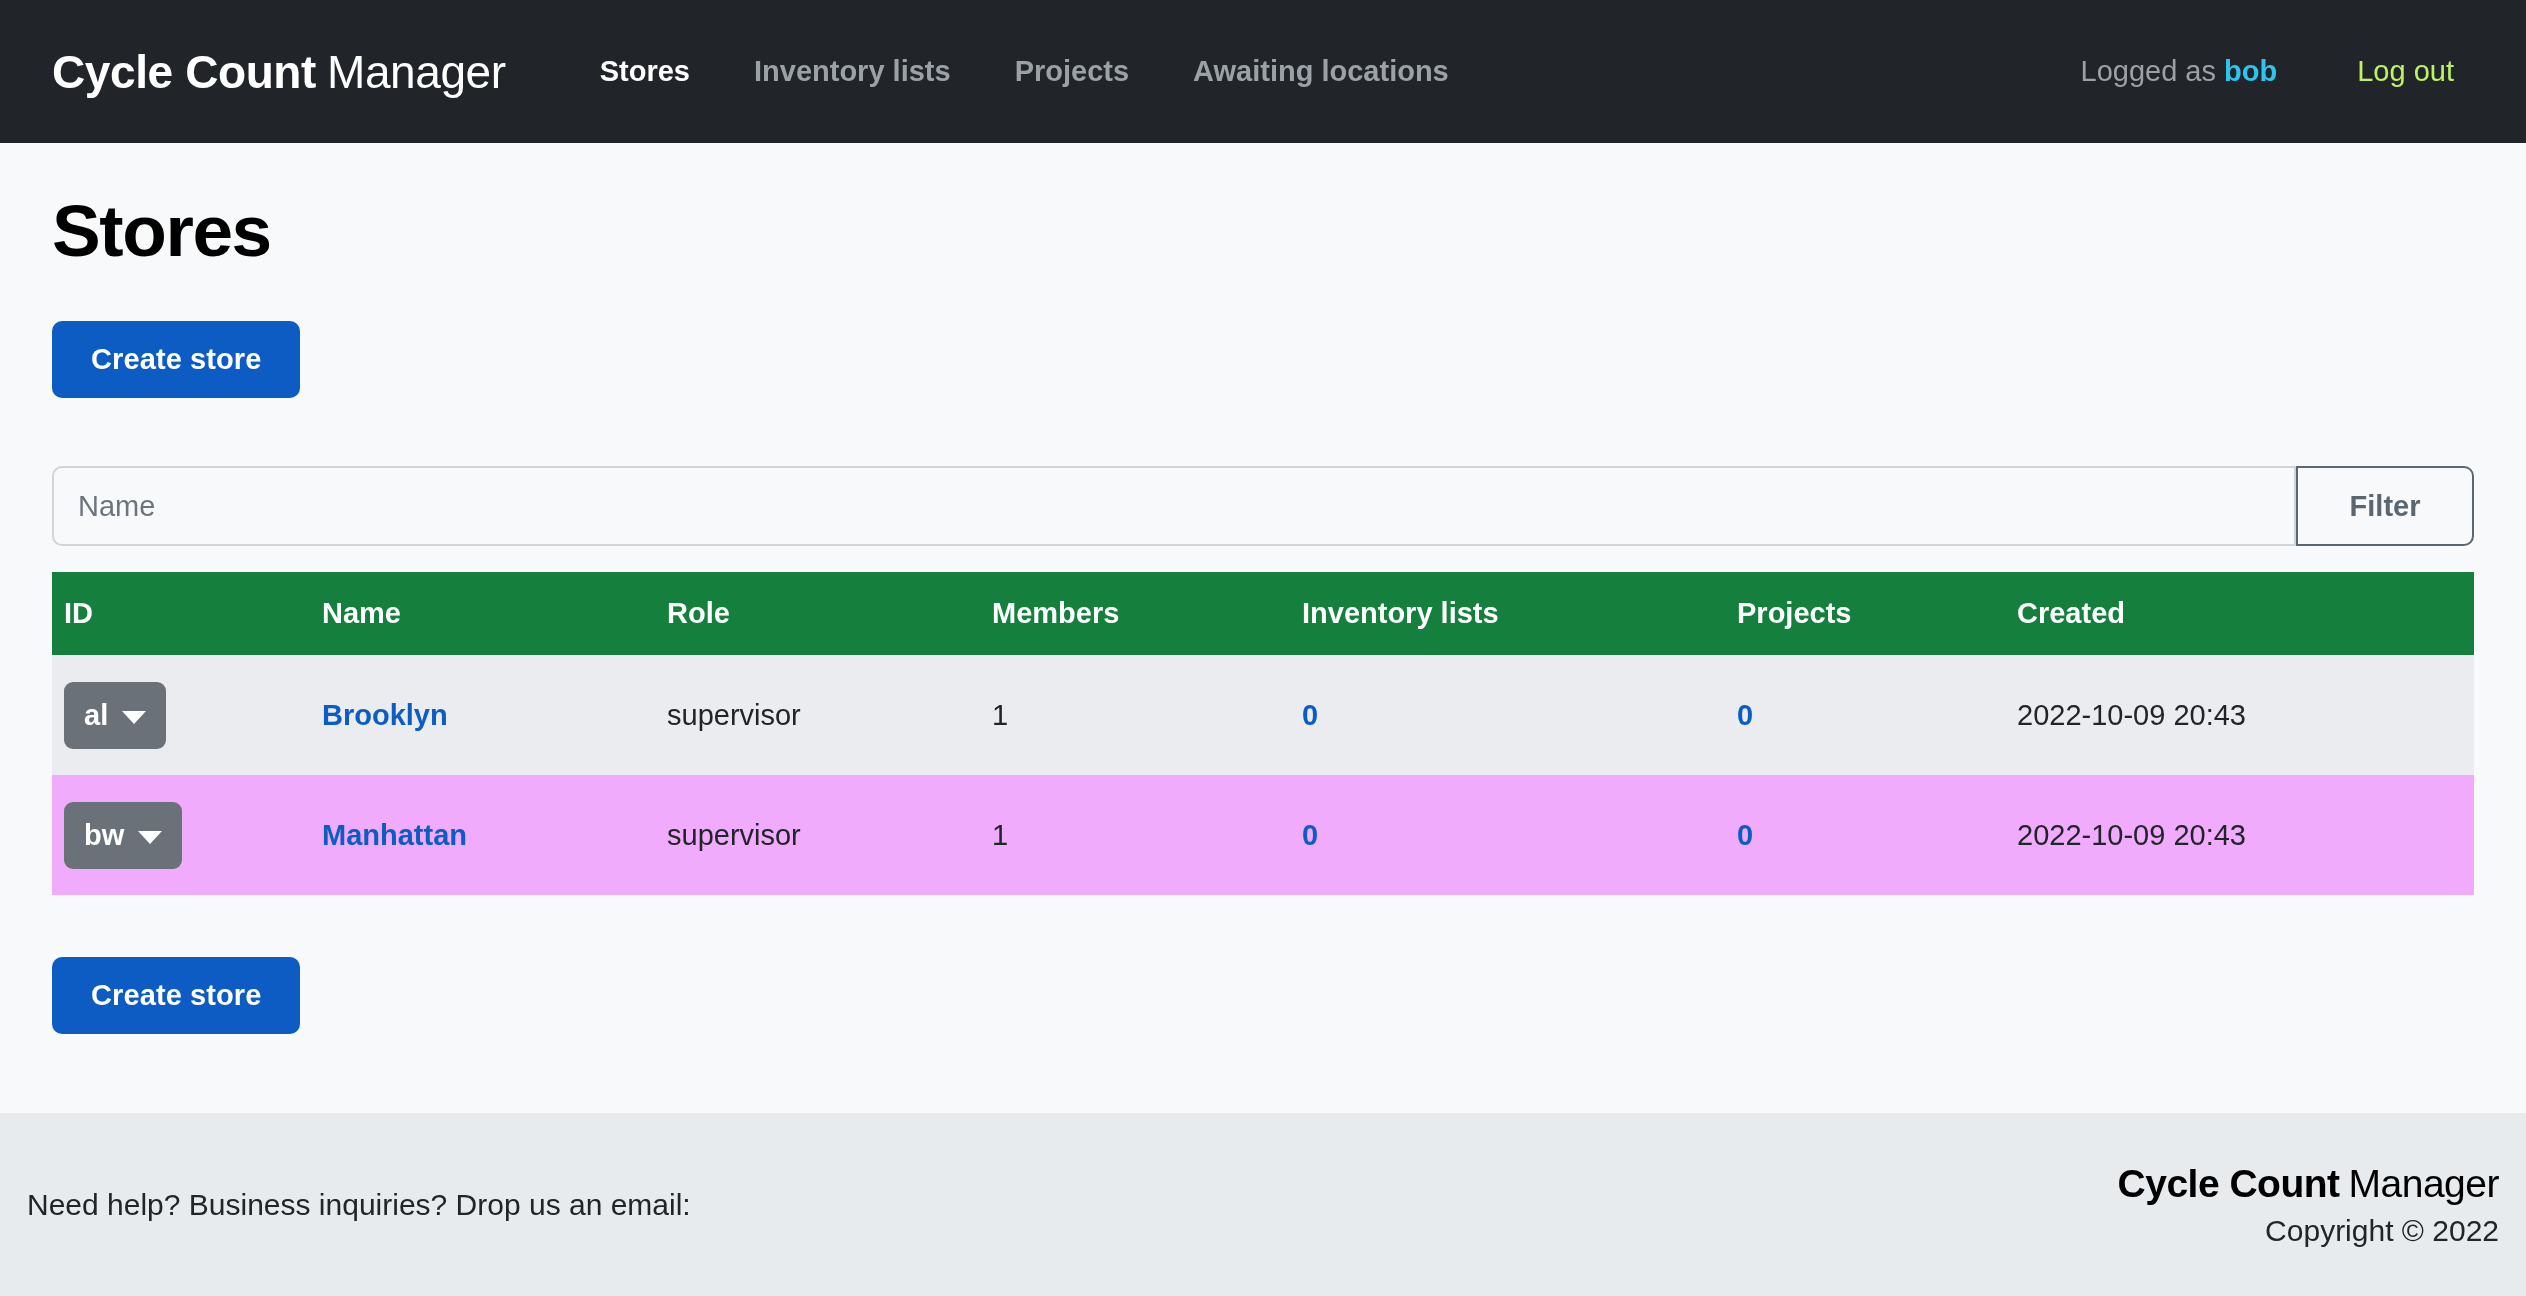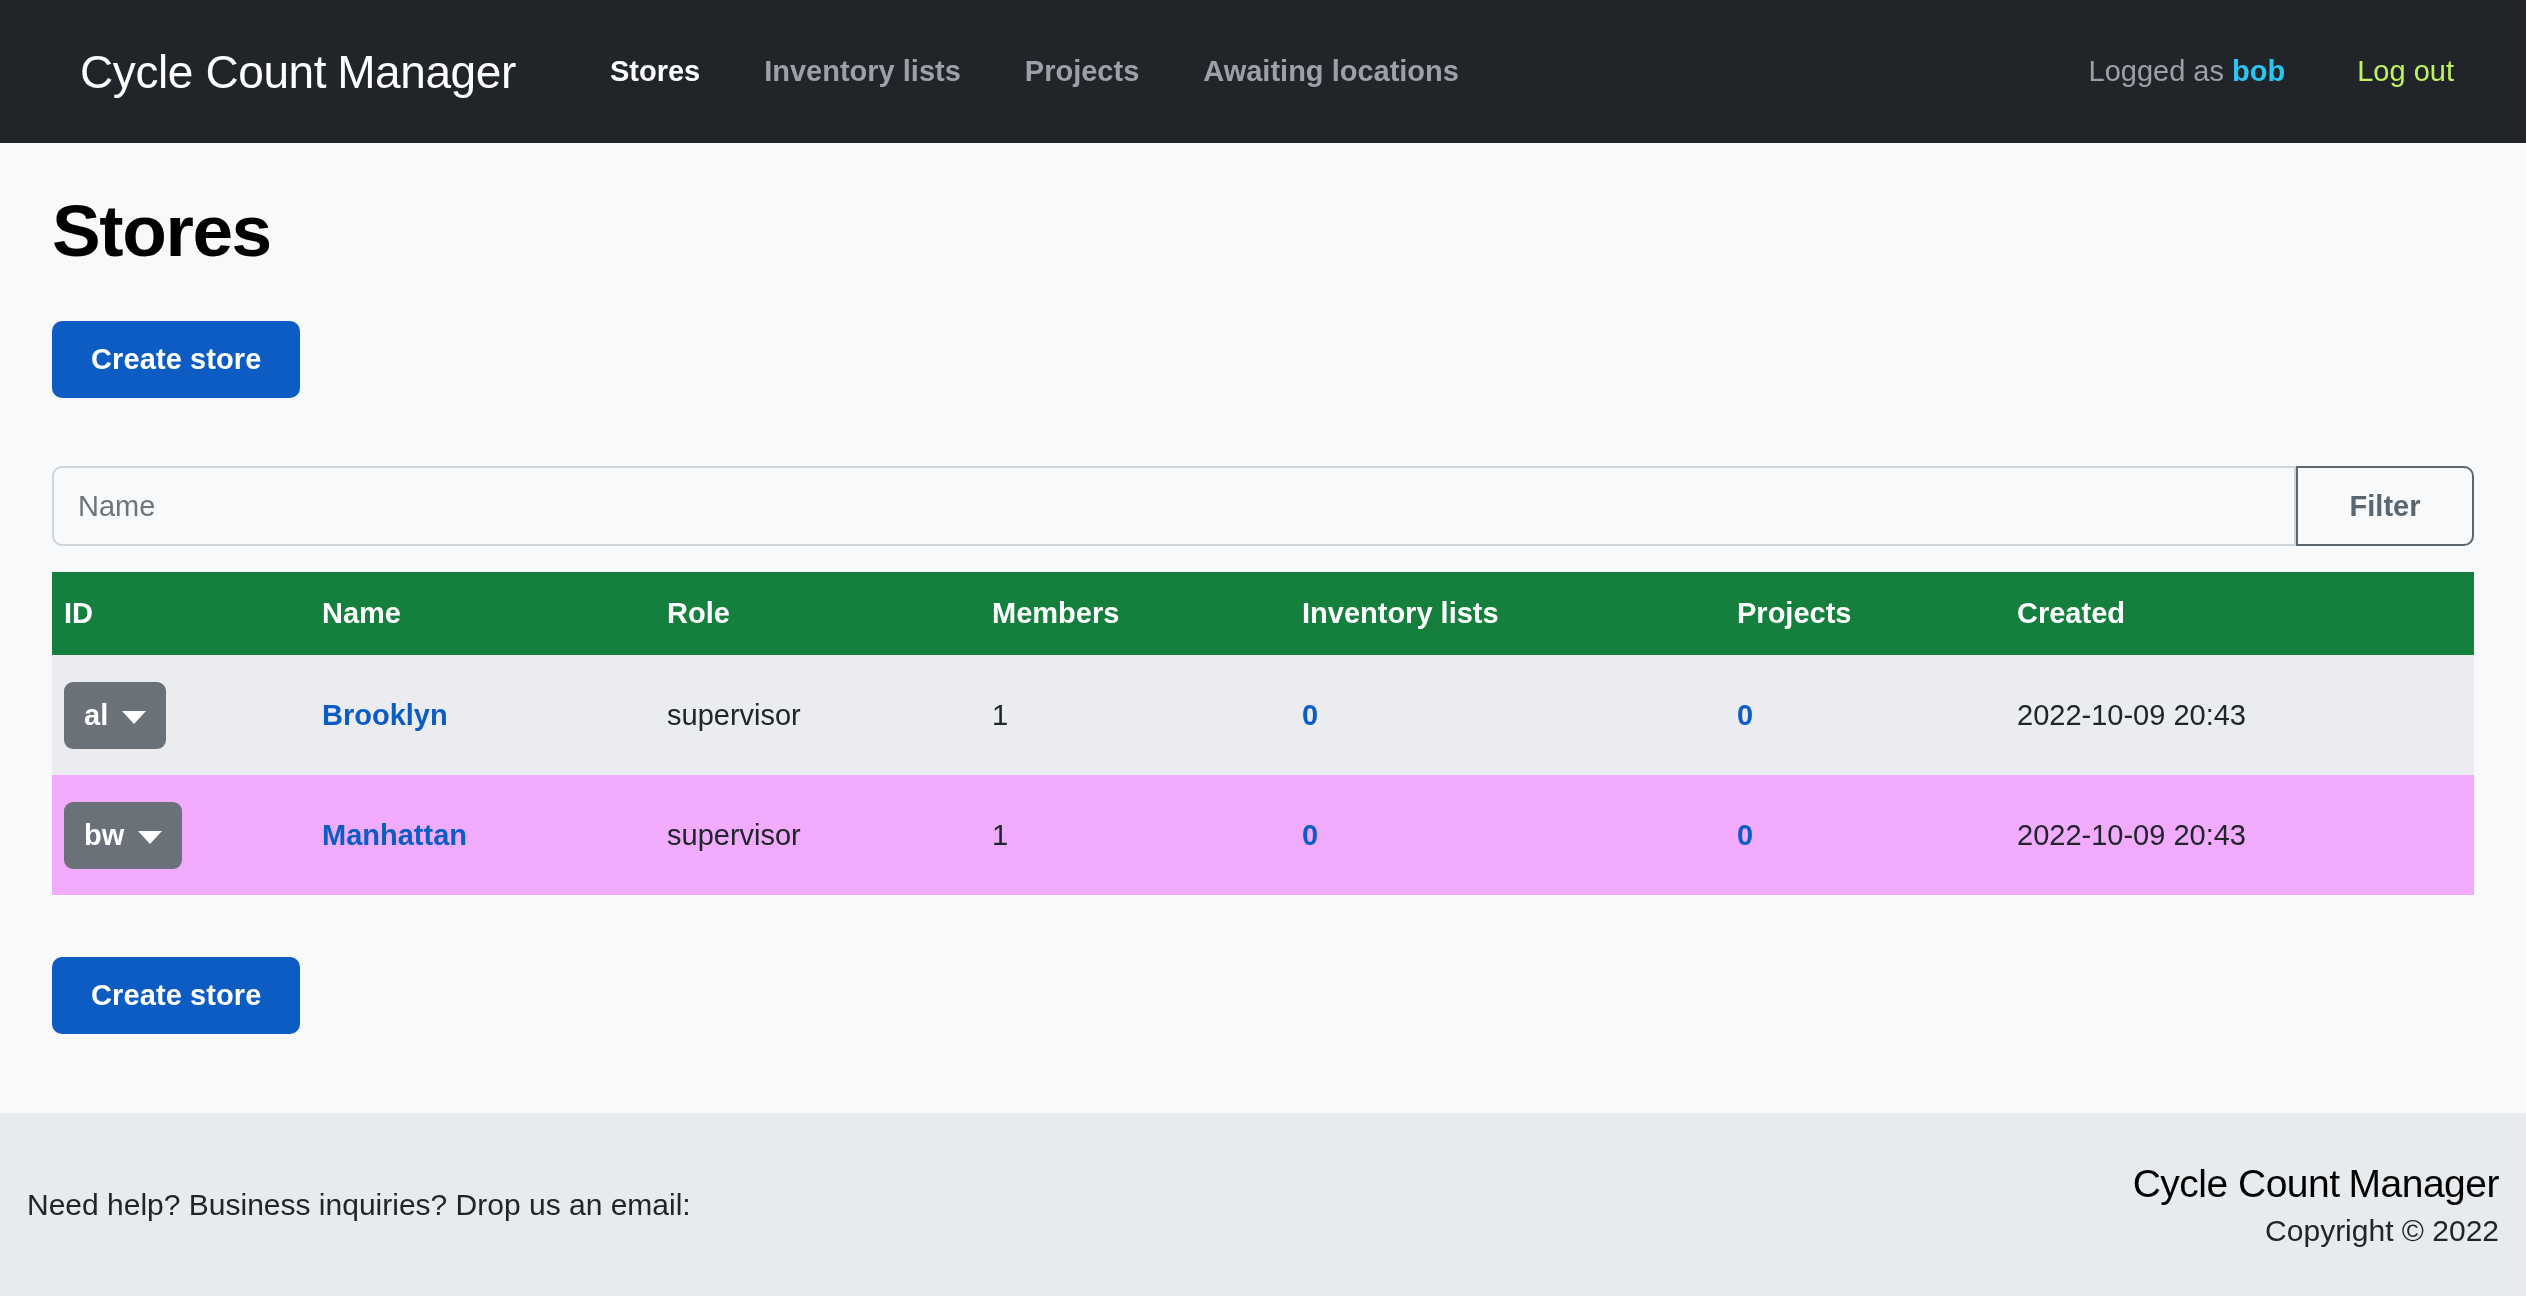--- a/index.html
+++ b/index.html
@@ -35,21 +35,21 @@
   .brand {
     font-size: 46px;
     color: #ffffff;
     letter-spacing: -0.4px;
     white-space: nowrap;
     margin-right: 62px;
     display: flex;
     align-items: baseline;
     gap: 11px;
   }
-  .brand-strong { font-weight: normal; margin-left: 28px; }
+  .brand-strong { font-weight: bold; }
   .brand-light  { font-weight: 400; }
 
   .nav-links {
     display: flex;
     align-items: center;
     gap: 0;
     flex: 1 1 auto;
   }
   .nav-link {
     font-size: 29px;
@@ -58,21 +58,21 @@
     text-decoration: none;
     padding: 0 32px;
     white-space: nowrap;
     cursor: pointer;
   }
   .nav-link.active { color: #ffffff; }
 
   .nav-right {
     display: flex;
     align-items: center;
-    gap: 8px;
+    gap: 16px;
     margin-left: auto;
   }
   .nav-user {
     font-size: 29px;
     color: #9ba1a6;
     white-space: nowrap;
     padding: 0 32px;
     cursor: pointer;
   }
   .nav-user .uname {

